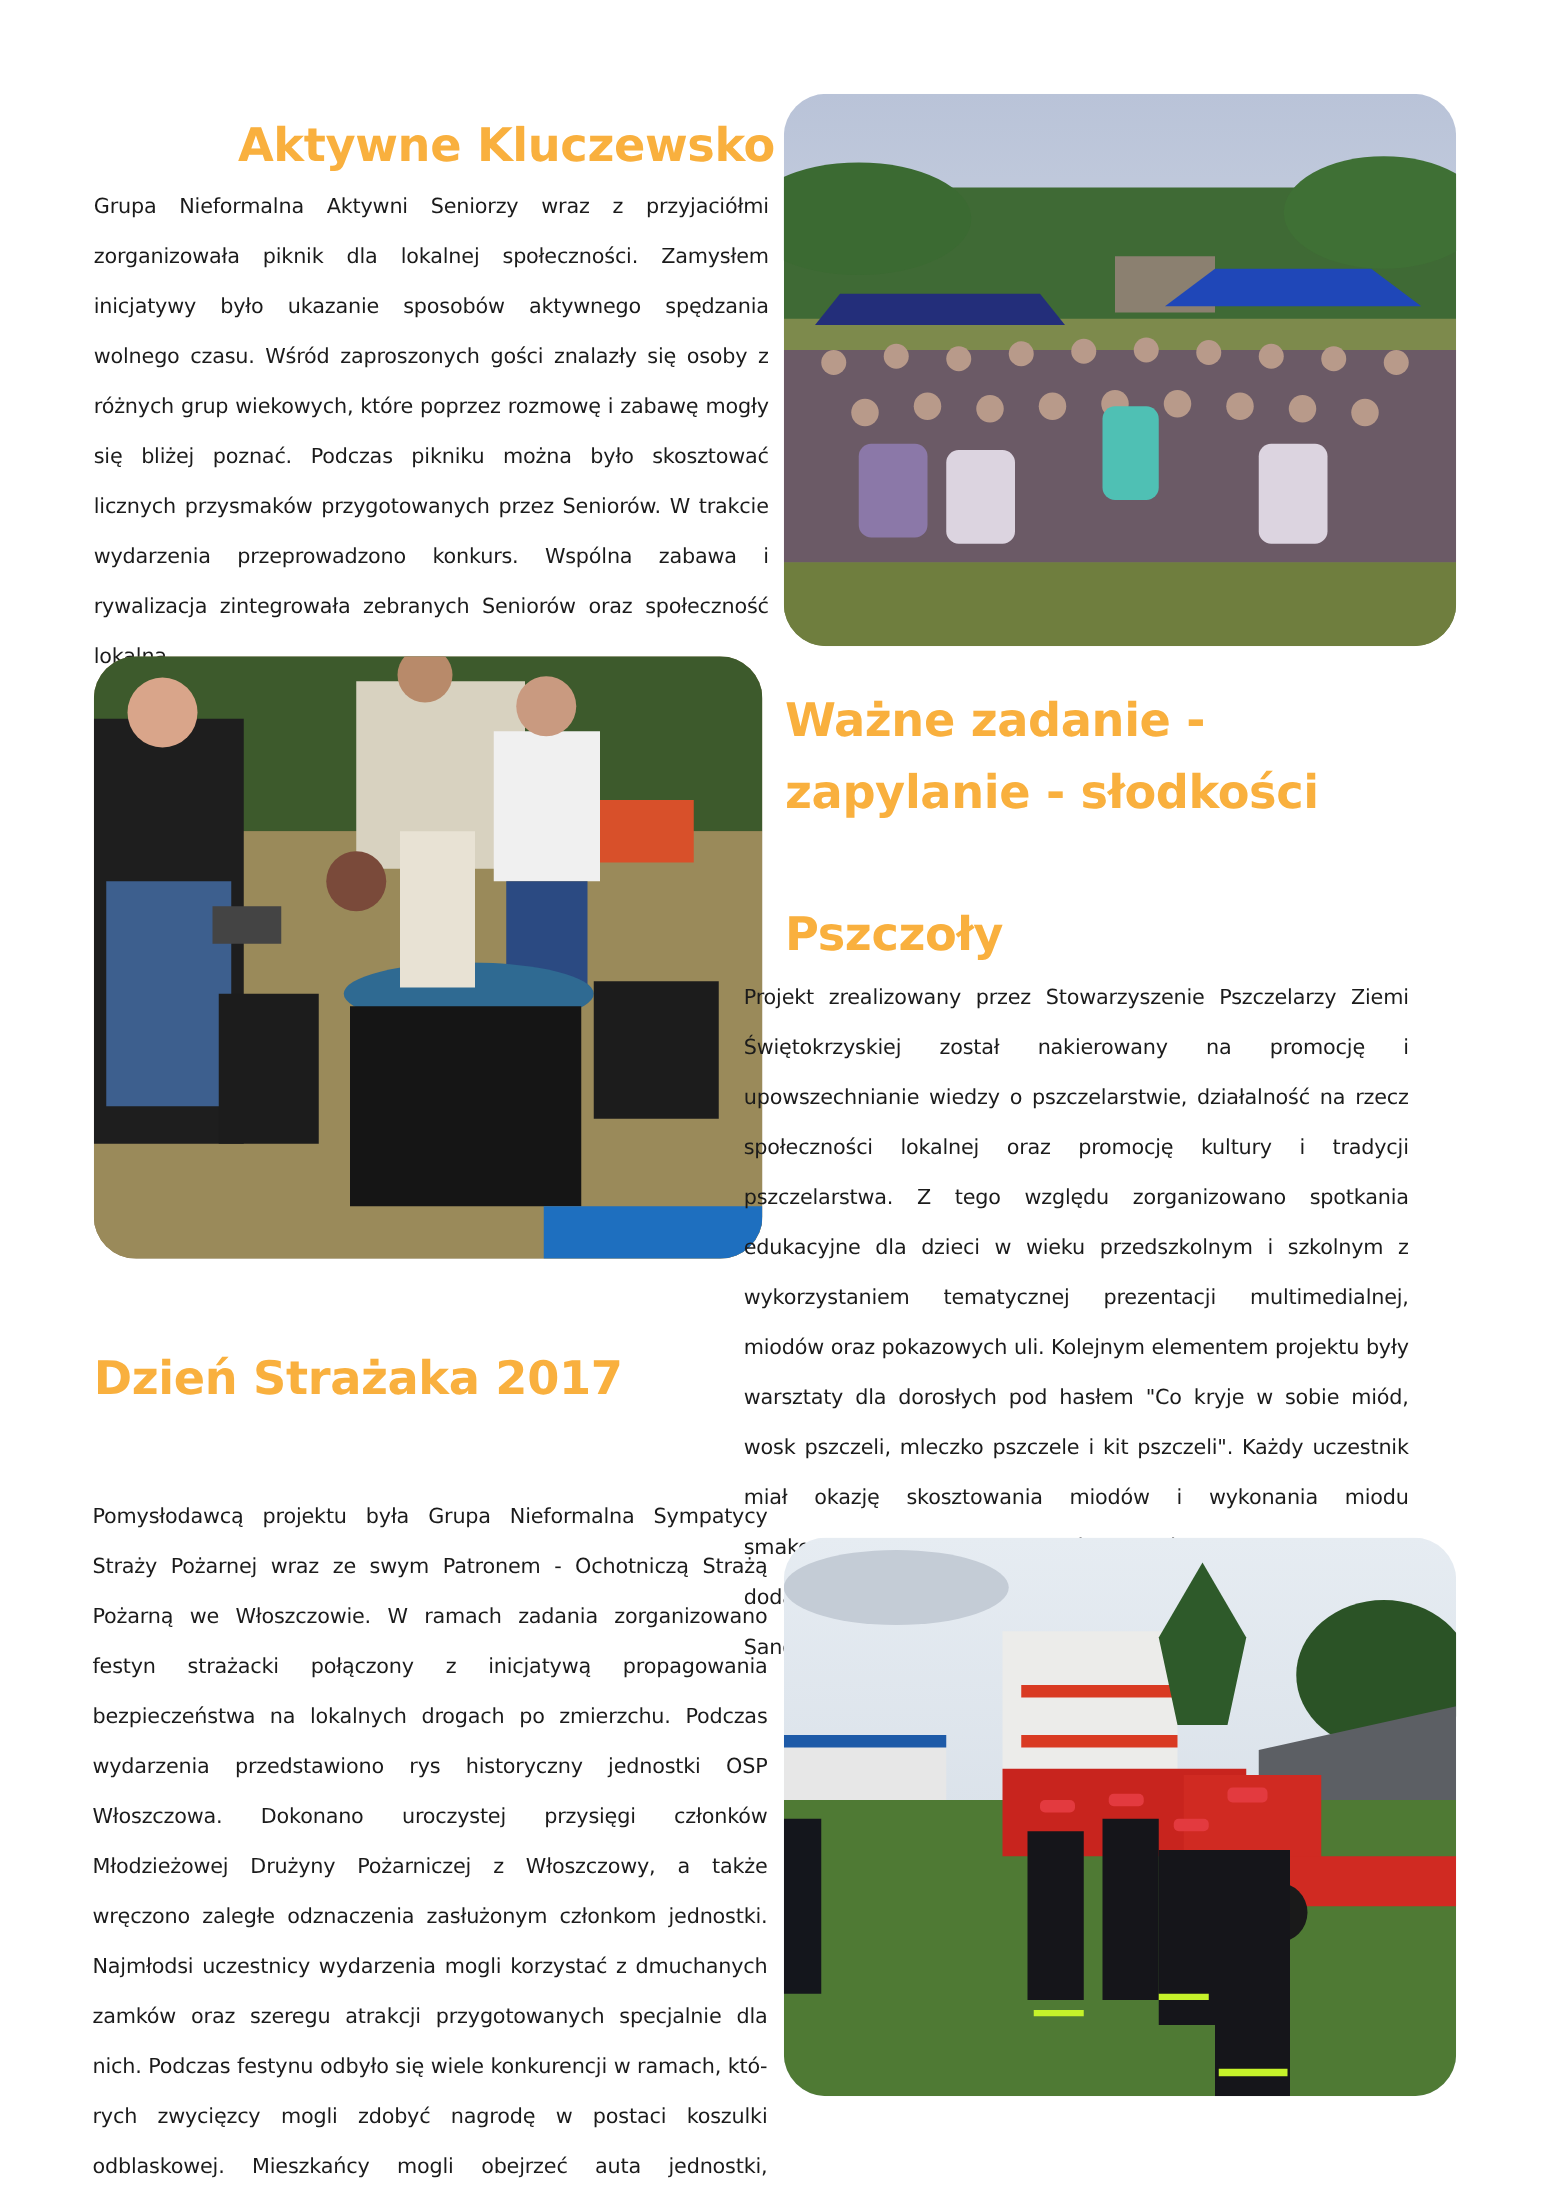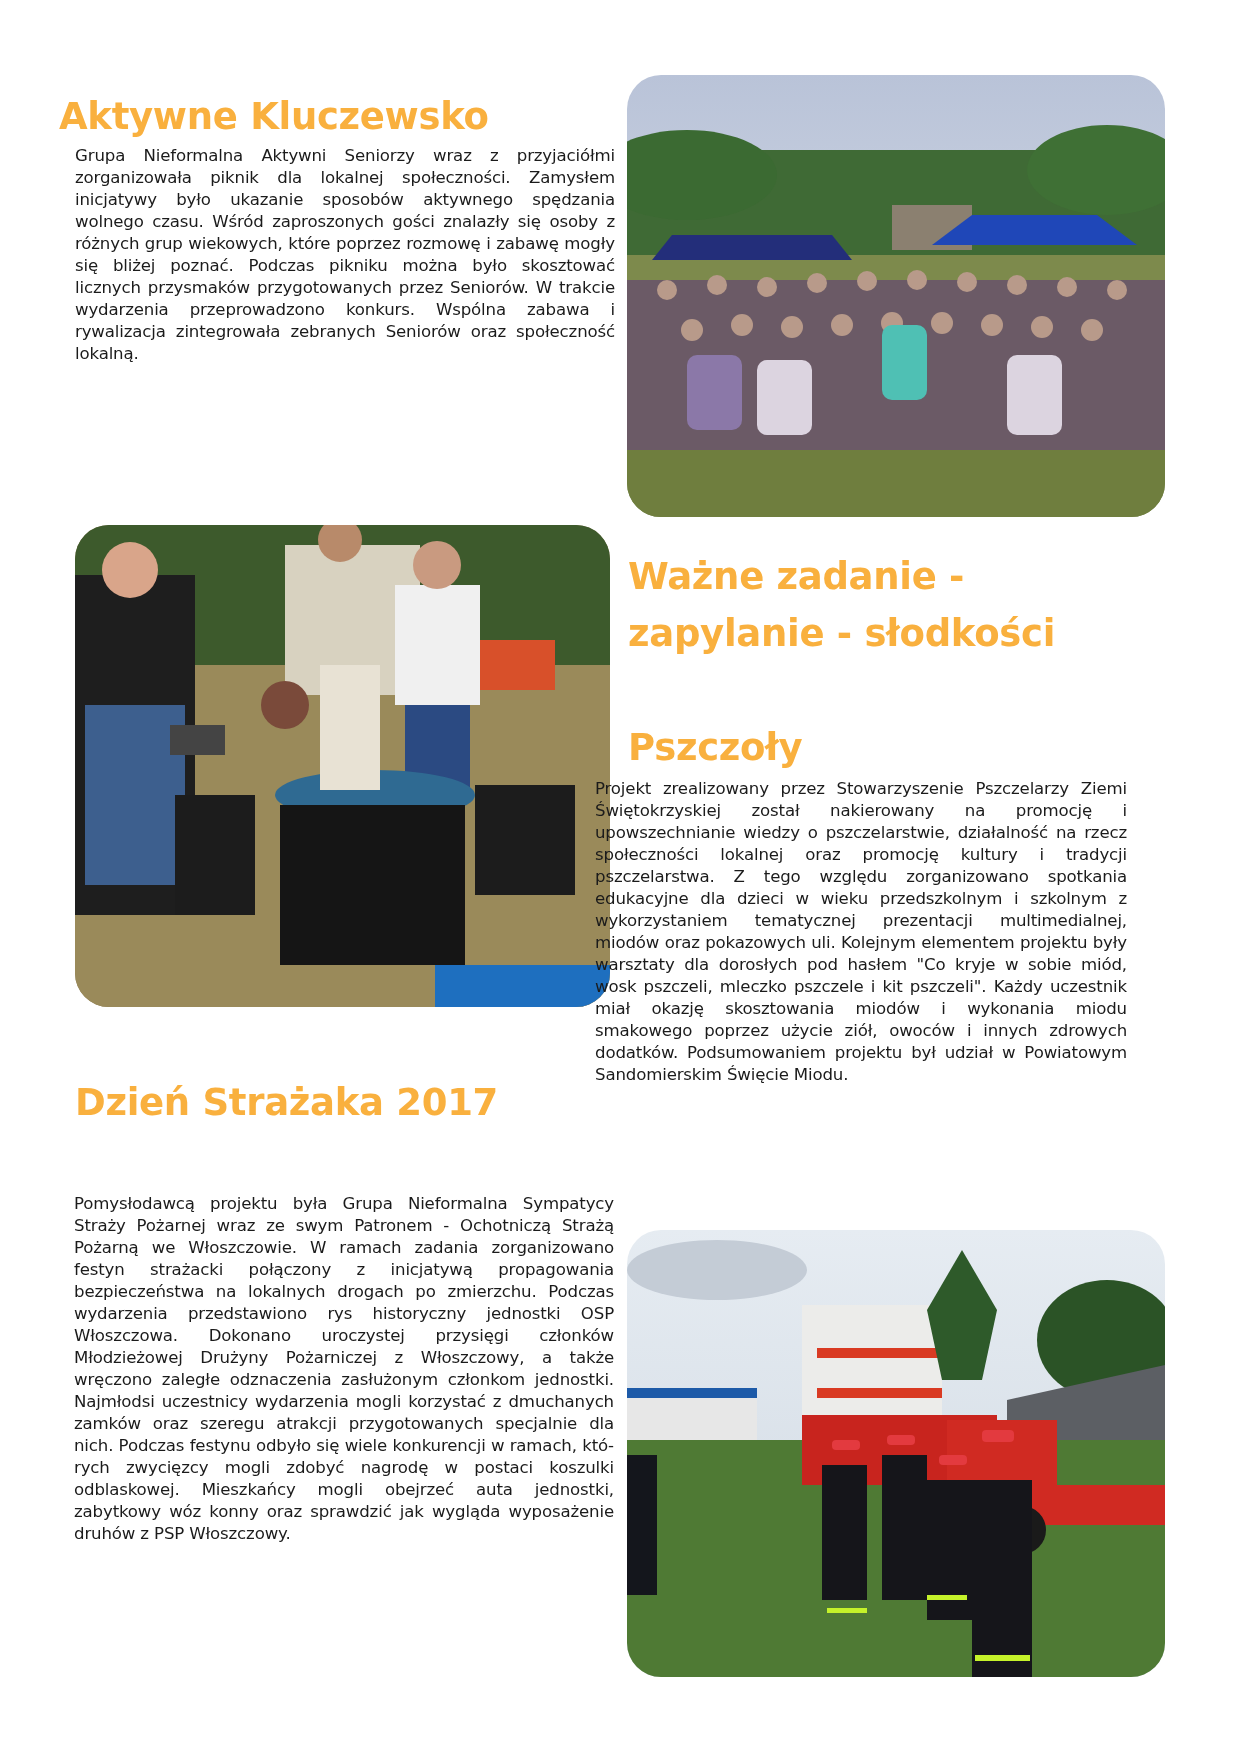--- a/index.html
+++ b/index.html
@@ -3,27 +3,27 @@
 <meta charset="utf-8">
 <style>
   html, body { margin: 0; padding: 0; background: #ffffff; }
   body { width: 1240px; height: 1754px; position: relative; overflow: hidden;
          font-family: "DejaVu Sans", sans-serif; color: #1a1a1a; }
 
   .heading { position: absolute; margin: 0; color: #F9B03E;
              font-family: "DejaVu Sans", sans-serif; font-weight: bold;
              font-size: 37px; line-height: 57px; letter-spacing: -0.3px; }
   .body-text { position: absolute; margin: 0; font-family: "DejaVu Sans", sans-serif;
-               font-size: 16.6px; line-height: 22px; text-align: justify;
+               font-size: 16.6px; line-height: 40px; text-align: justify;
                hyphens: manual; color: #1b1b1b; letter-spacing: -0.15px; }
 
   .photo { position: absolute; border-radius: 34px; overflow: hidden; }
   .photo svg { display: block; width: 100%; height: 100%; }
 
-  #h1 { left: 59px; top: 88px; width: 540px; }
+  #h1 { left: 80px; top: 88px; width: 540px; text-align: right; }
   #p1 { left: 75px; top: 145px; width: 540px; }
 
   #photo1 { left: 627px; top: 75px; width: 538px; height: 442px; }
   #photo2 { left: 75px; top: 525px; width: 535px; height: 482px; }
   #photo3 { left: 627px; top: 1230px; width: 538px; height: 447px; }
 
   #h2 { left: 628px; top: 548px; width: 540px; }
   #p2 { left: 595px; top: 778px; width: 532px; }
 
   #h3 { left: 75px; top: 1074px; width: 540px; }

